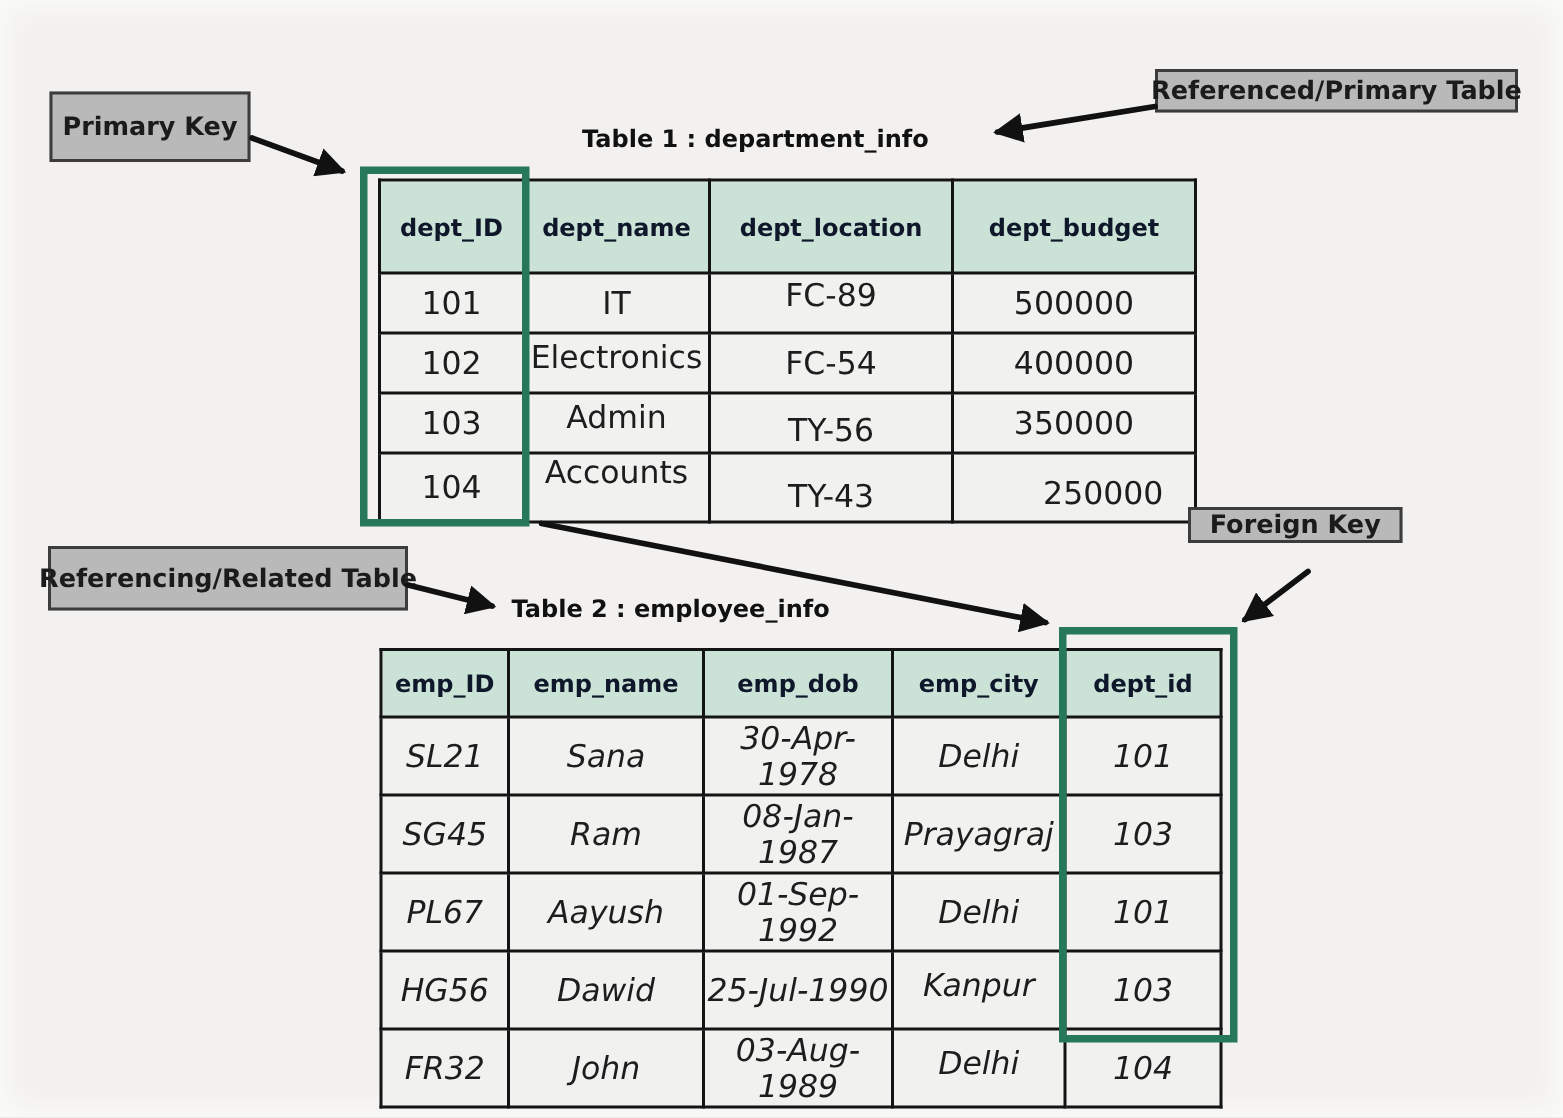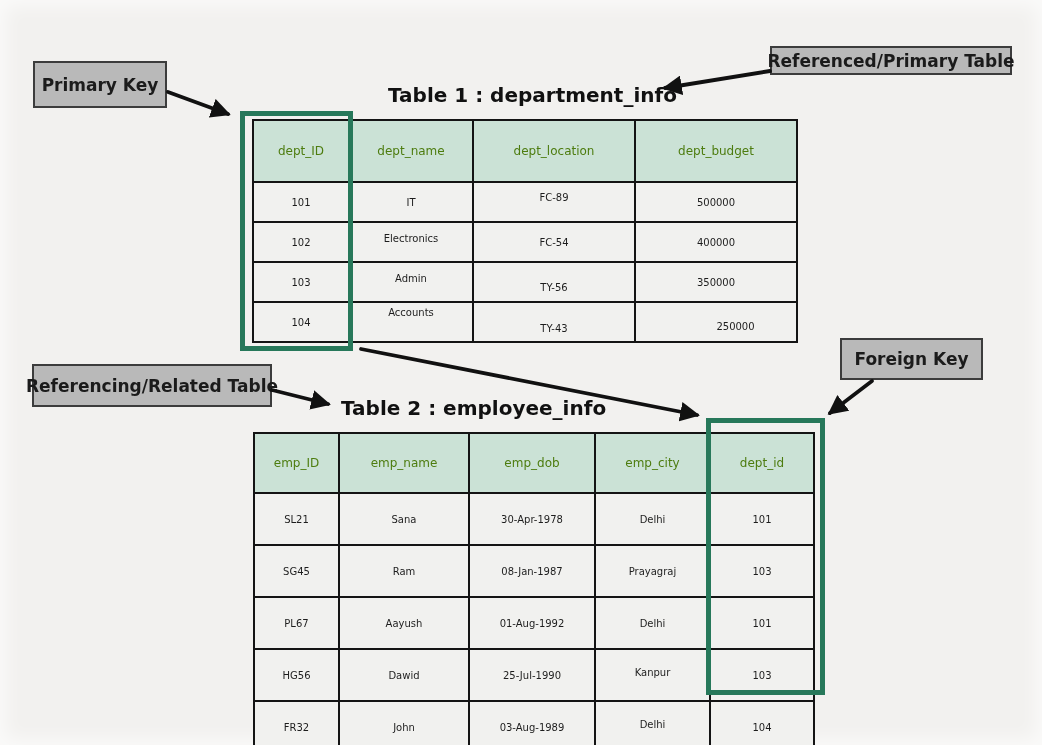--- a/index.html
+++ b/index.html
@@ -43,25 +43,25 @@
     justify-content: center;
     font-size: 17px;
     font-weight: 600;
     color: #1b1b1b;
     z-index: 3;
     white-space: nowrap;
   }
   #primary-key-box        { left: 33px;  top: 61px;  width: 134px; height: 47px; }
   #referenced-table-box   { left: 770px; top: 46px;  width: 242px; height: 29px; }
   #referencing-table-box  { left: 32px;  top: 364px; width: 240px; height: 43px; }
-  #foreign-key-box        { left: 840px; top: 338px; width: 143px; height: 42px; }
+  #foreign-key-box        { left: 792px; top: 338px; width: 143px; height: 24px; }
 
   .table-title {
     position: absolute;
-    font-size: 20px;
+    font-size: 16px;
     font-weight: 700;
     color: #111;
     z-index: 2;
     white-space: nowrap;
   }
   #table1-title { left: 388px; top: 83px; }
   #table2-title { left: 341px; top: 396px; }
 
   table.data-table {
     position: absolute;
@@ -72,42 +72,42 @@
   }
   table.data-table th, table.data-table td {
     border: 2px solid #141414;
     text-align: center;
     vertical-align: middle;
     padding: 0;
     overflow: hidden;
   }
   table.data-table th {
     background: #cbe2d6;
-    font-weight: 400;
-    font-size: 12px;
-    color: #4d7c0f;
+    font-weight: 700;
+    font-size: 16px;
+    color: #0f172a;
   }
   table.data-table td {
     background: #f1f1ef;
     font-weight: 400;
-    font-size: 10px;
+    font-size: 21px;
     color: #1d1d1d;
   }
 
   #table1 { left: 252px; top: 119px; width: 544px; }
   #table1 thead tr { height: 62px; }
   #table1 tbody tr { height: 40px; }
   #table1 col:nth-child(1) { width: 96px; }
   #table1 col:nth-child(2) { width: 124px; }
   #table1 col:nth-child(3) { width: 162px; }
   #table1 col:nth-child(4) { width: 162px; }
 
   #table2 { left: 253px; top: 432px; width: 560px; }
-  #table2 thead tr { height: 60px; padding-left: 40px; }
-  #table2 tbody tr { height: 52px; }
+  #table2 thead tr { height: 45px; padding-left: 40px; }
+  #table2 tbody tr { height: 52px; font-style: italic; }
   #table2 col:nth-child(1) { width: 85px; }
   #table2 col:nth-child(2) { width: 130px; }
   #table2 col:nth-child(3) { width: 126px; }
   #table2 col:nth-child(4) { width: 115px; }
   #table2 col:nth-child(5) { width: 104px; }
 
   
   #table1 tbody tr:nth-child(1) td:nth-child(3) { padding-bottom: 10px; }
   #table1 tbody tr:nth-child(2) td:nth-child(2) { padding-bottom: 8px; }
   #table1 tbody tr:nth-child(3) td:nth-child(2) { padding-bottom: 8px; margin-left: 46px; }
@@ -227,21 +227,21 @@
         <tr>
           <td>SG45</td>
           <td>Ram</td>
           <td>08-Jan-1987</td>
           <td>Prayagraj</td>
           <td>103</td>
         </tr>
         <tr>
           <td>PL67</td>
           <td>Aayush</td>
-          <td>01-Aug-1992</td>
+          <td>01-Sep-1992</td>
           <td>Delhi</td>
           <td>101</td>
         </tr>
         <tr>
           <td>HG56</td>
           <td>Dawid</td>
           <td>25-Jul-1990</td>
           <td>Kanpur</td>
           <td>103</td>
         </tr>

